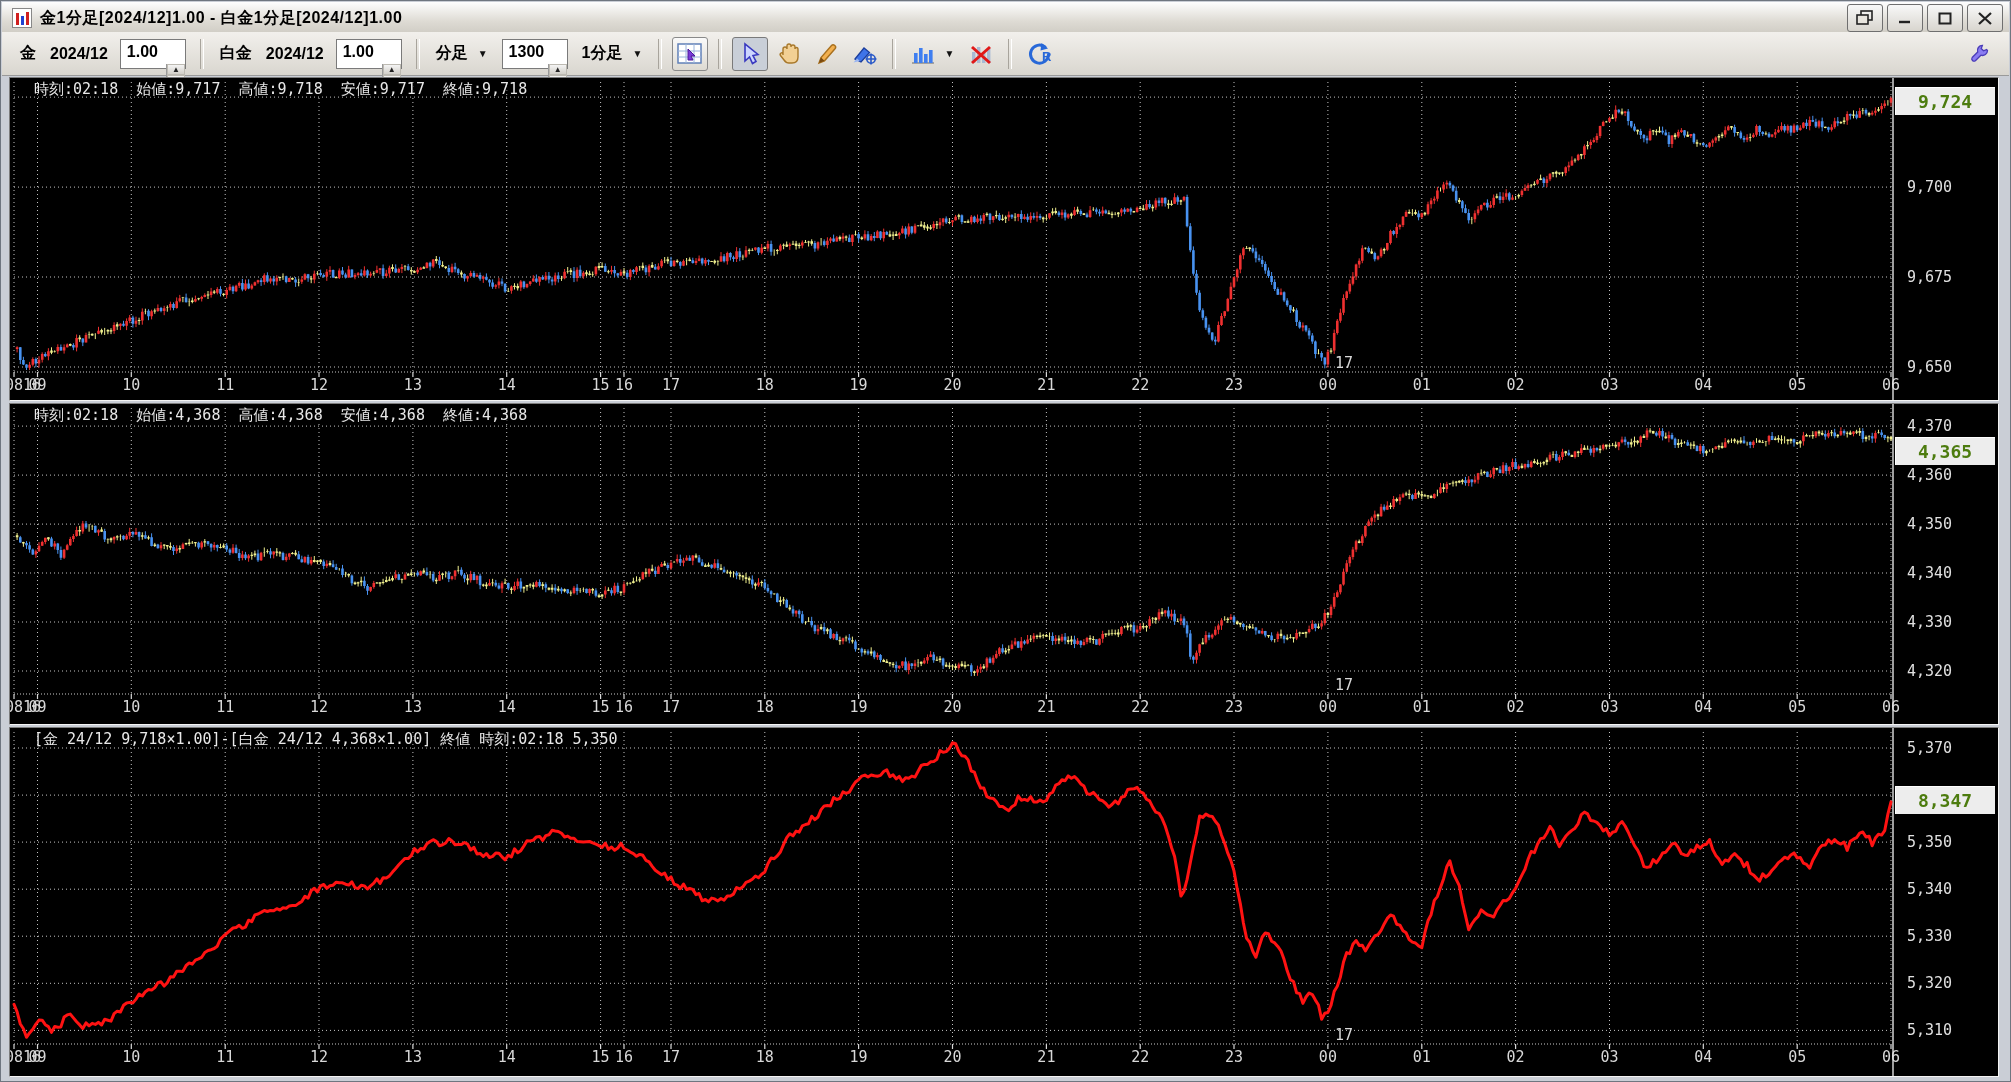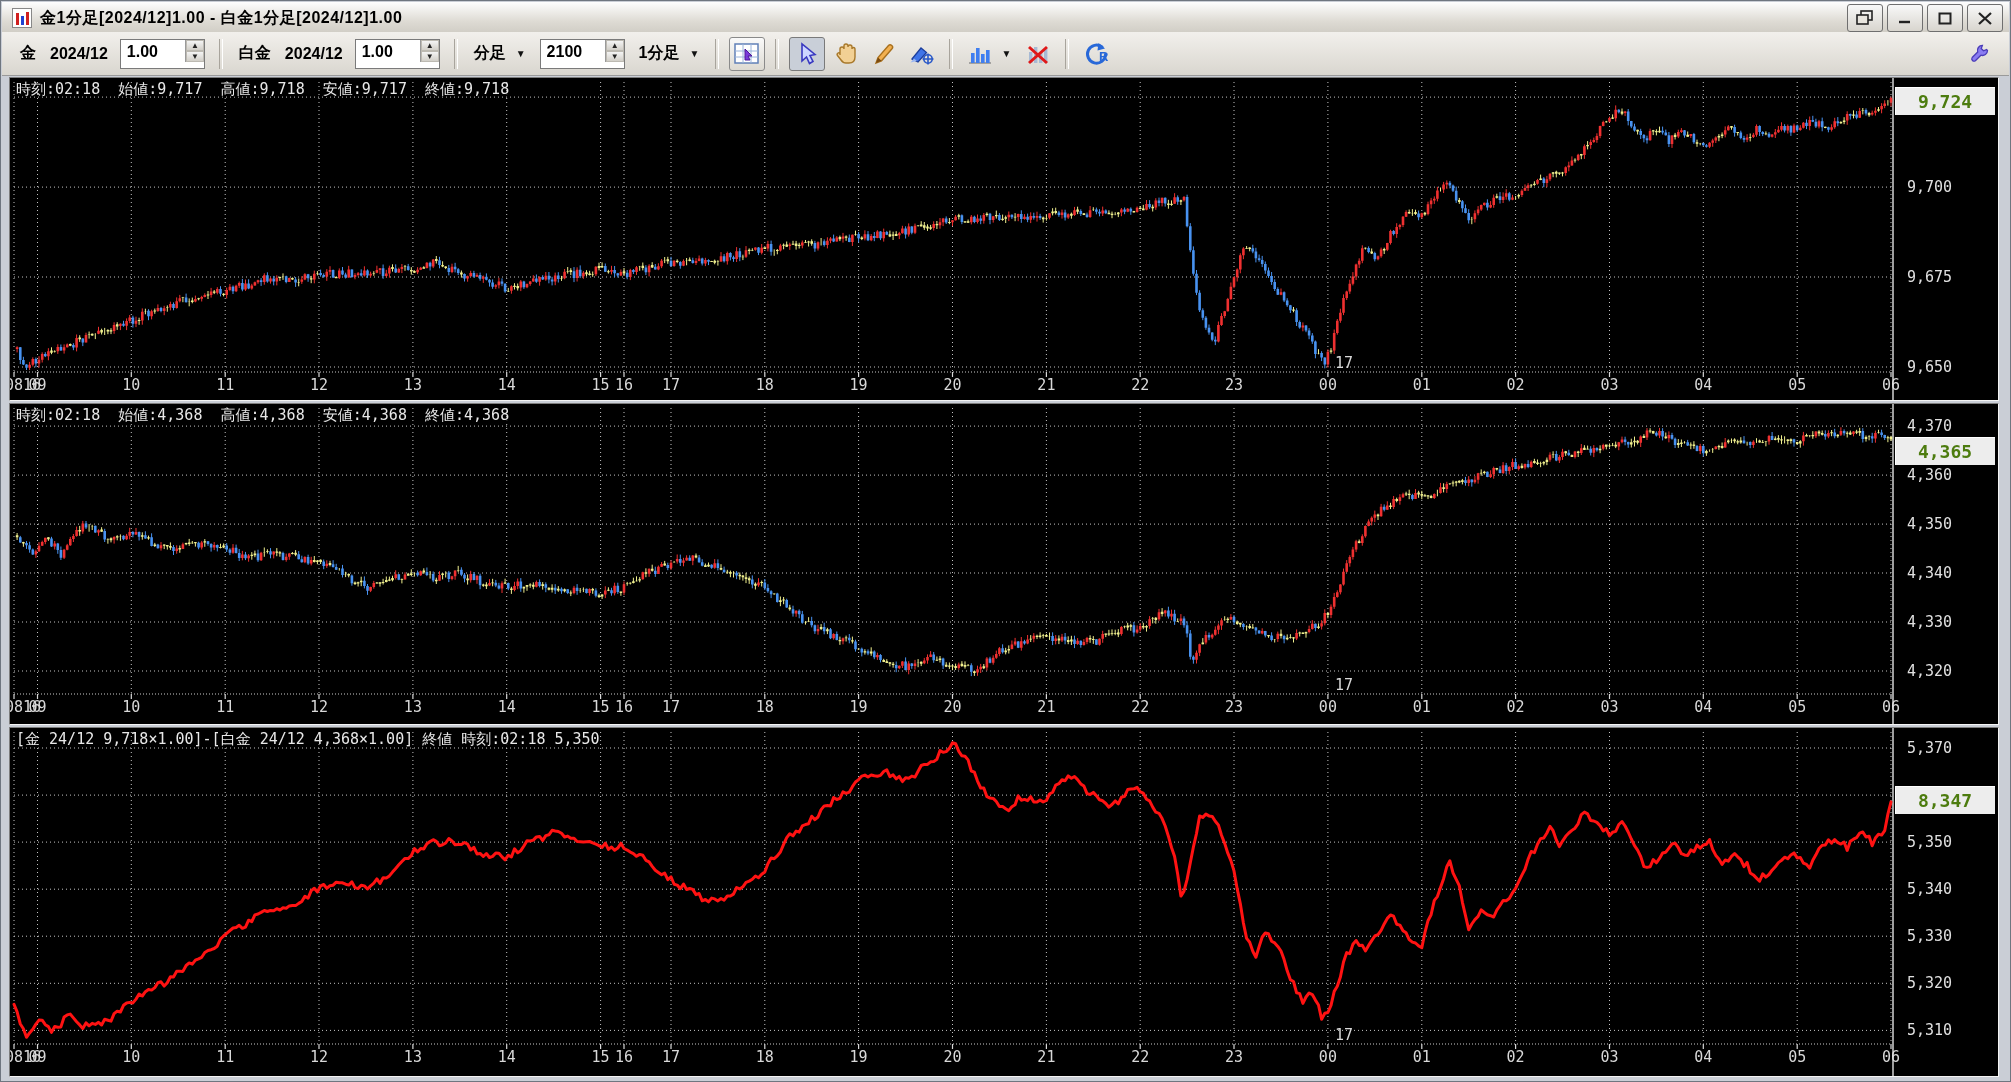--- a/index.html
+++ b/index.html
@@ -18,37 +18,37 @@
   .wbtn{width:34px;height:26px;background:linear-gradient(#f8f8f8,#d8d5ce);
     border:1px solid #6f6f6f;border-radius:3px;display:flex;align-items:center;justify-content:center;}
   .wbtn svg{display:block}
 
   
   .toolbar{position:absolute;left:1px;top:31px;right:1px;height:44px;
     background:linear-gradient(#f2f0ec,#d9d6cf);border-bottom:1px solid #9a9a9a;
     display:flex;align-items:center;padding:0 10px;box-sizing:border-box;font-size:16px;color:#000;}
   .tlabel{margin:0 8px;font-weight:700;}
   .tval{margin:0 6px;font-weight:700;}
-  .spin{display:inline-flex;align-items:flex-start;height:28px;margin:4px 6px;border:1px solid #7a7a7a;background:#fff;}
+  .spin{display:inline-flex;align-items:flex-end;height:28px;margin:4px 6px;border:1px solid #7a7a7a;background:#fff;flex-direction:column;}
   .spinval{min-width:52px;padding:3px 6px;font-size:16px;font-weight:700;display:flex;align-items:center;}
   .spinbtns{display:flex;flex-direction:column;width:18px;border-left:1px solid #9a9a9a;}
   .spinbtn{flex:1;display:flex;align-items:center;justify-content:center;font-size:8px;
     background:linear-gradient(#f4f4f4,#d2cfc8);border:1px solid #bdbab2;color:#222;}
   .dd{font-size:10px;margin:0 8px 0 2px;color:#111;}
   .sep{width:2px;height:30px;margin:0 8px;border-left:1px solid #a8a49c;border-right:1px solid #ffffff;}
   .ibtn{width:34px;height:32px;margin:0 2px;display:flex;align-items:center;justify-content:center;border-radius:3px;}
   .ibtn.framed{border:1px solid #8a8a8a;background:linear-gradient(#fafafa,#dddad2);}
   .ibtn.pressed{border:1px solid #7a7a7a;background:#c9cfd8;}
   .spacer{flex:1;}
 
   
   .panel{position:absolute;left:8px;width:1988px;background:#000;
     border:1px solid #7d7d7d;border-right-color:#f4f4f4;border-bottom-color:#f4f4f4;box-sizing:content-box;}
   .panel svg{position:absolute;left:0;top:0;}
-  .info{position:absolute;left:6px;top:2px;color:#e8e8e8;font-size:15px;white-space:pre;
+  .info{position:absolute;left:24px;top:2px;color:#e8e8e8;font-size:15px;white-space:pre;
     font-family:"DejaVu Sans Mono","Liberation Sans",monospace;text-shadow:1px 1px 0 #000;}
   .pricebox{position:absolute;left:1884px;width:102px;height:30px;background:#ededed;
     border:1px solid #000;box-shadow:inset 1px 1px 0 #fff;box-sizing:border-box;
     display:flex;align-items:center;justify-content:center;
     font-family:"DejaVu Sans Mono","Liberation Sans",monospace;font-size:18px;font-weight:700;color:#4d7c0f;}
 </style>
 </head>
 <body>
 
 <div class="window">
@@ -102,21 +102,21 @@
       <span class="spinval">1.00</span>
       <span class="spinbtns">
         <span class="spinbtn">▲</span>
         <span class="spinbtn">▼</span>
       </span>
     </span>
     <span class="sep"></span>
     <span class="tlabel">分足</span>
     <span class="dd">▼</span>
     <span class="spin">
-      <span class="spinval">2100</span>
+      <span class="spinval">1300</span>
       <span class="spinbtns">
         <span class="spinbtn">▲</span>
         <span class="spinbtn">▼</span>
       </span>
     </span>
     <span class="tlabel">1分足</span>
     <span class="dd">▼</span>
     <span class="sep"></span>
 
     <span class="ibtn framed">

